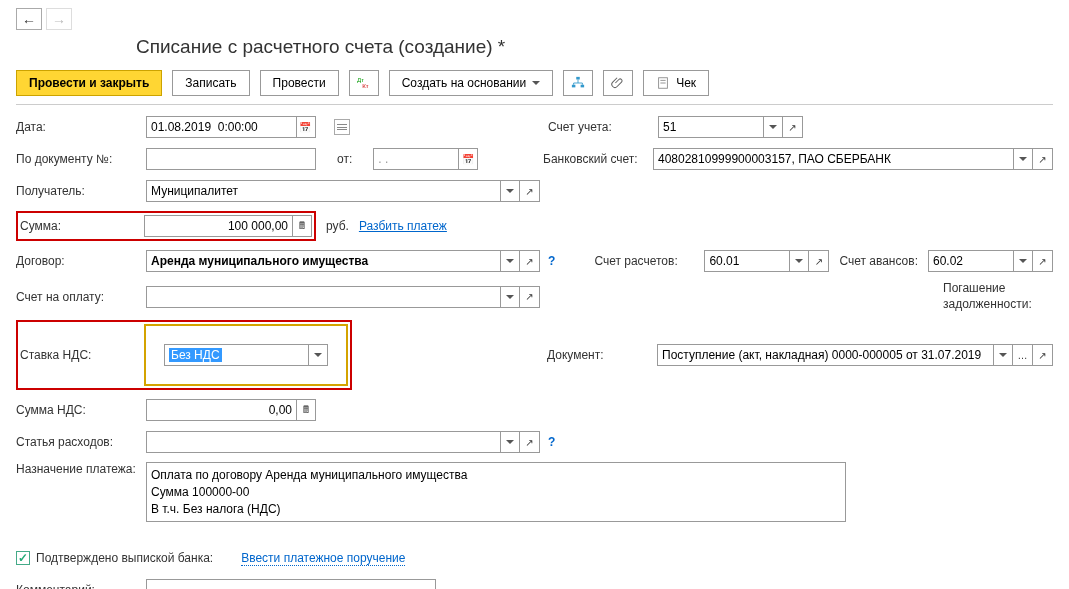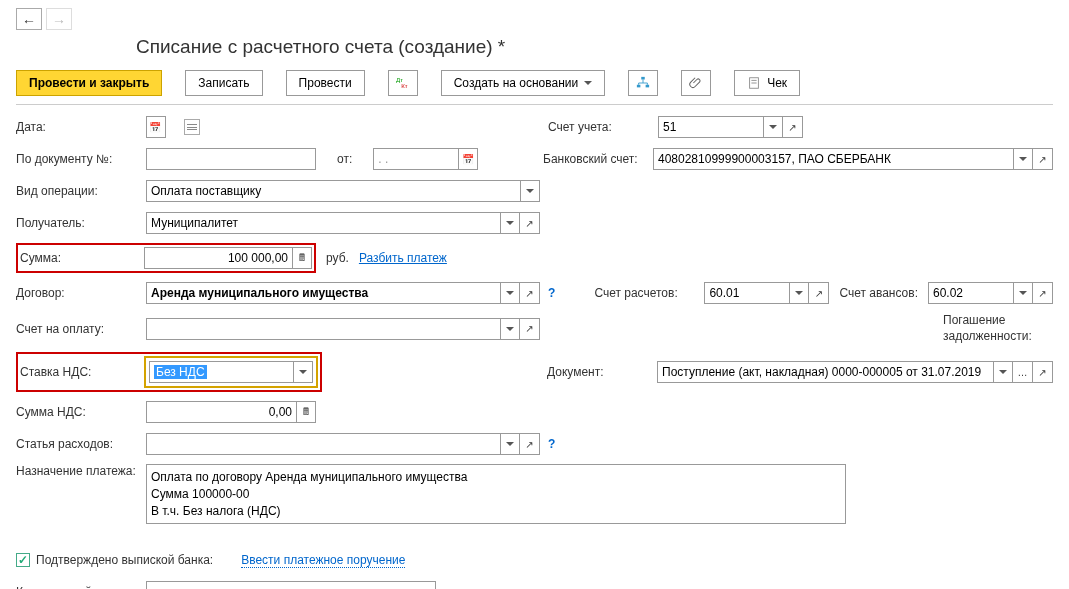--- a/index.html
+++ b/index.html
@@ -17,21 +17,21 @@
     width: 26px; height: 22px;
     border: 1px solid #aaa;
     background: #fff;
     display: flex; align-items: center; justify-content: center;
     cursor: pointer;
     font-size: 14px;
   }
   .nav-btn.disabled { color: #bbb; border-color: #ddd; cursor: default; }
   .title { font-size: 19px; font-weight: normal; margin: 0 0 12px 120px; }
   .toolbar {
-    display: flex; gap: 23px; align-items: center;
+    display: flex; gap: 10px; align-items: center;
     border-bottom: 1px solid #ccc;
     padding-bottom: 8px; margin-bottom: 10px;
   }
   .btn {
     height: 26px; padding: 0 12px;
     border: 1px solid #999;
     background: #fff;
     display: inline-flex; align-items: center; gap: 6px;
     cursor: pointer;
     font-size: 12px;
@@ -66,21 +66,21 @@
     border: 1px solid #999;
     background: #fff;
     display: flex; align-items: center; justify-content: center;
     cursor: pointer;
     font-size: 10px;
   }
   .input-group .addon + .addon { border-left: none; }
   .link { color: #0066cc; text-decoration: underline; cursor: pointer; }
   .dotted-link { color: #0066cc; border-bottom: 1px dotted #0066cc; cursor: pointer; }
   .highlight-red { border: 2px solid #cc0000; padding: 2px; display: inline-flex; align-items: center; }
-  .highlight-yellow { border: 2px solid #d4a300; padding: 3px; display: inline-flex; }
+  .highlight-yellow { border: 2px solid #d4a300; padding: 18px; display: inline-flex; }
   .selected-text { background: #3399ff; color: #fff; padding: 0 2px; }
   .right-col { display: flex; align-items: center; }
   .right-label { width: 110px; flex-shrink: 0; }
   .checkbox-wrap { display: flex; align-items: center; gap: 6px; }
   .checkbox {
     width: 14px; height: 14px;
     border: 1px solid #4a8; background: #fff;
     display: inline-flex; align-items: center; justify-content: center;
     color: #2a7; font-weight: bold; font-size: 12px;
   }
@@ -136,20 +136,21 @@
       </svg>
     <span>Чек</span>
   </button>
 </div>
 
 <div class="form">
 
   <div class="row">
     <span class="label">Дата:</span>
     <div class="input-group">
+      <input class="input" style="width: 150px;" value="01.08.2019  0:00:00">
       <div class="addon">📅</div>
     </div>
     <div style="width:18px"></div>
     <div style="width:16px;height:16px;border:1px solid #aaa;display:flex;flex-direction:column;justify-content:space-evenly;padding:2px;cursor:pointer;">
       <div style="height:1px;background:#888"></div>
         <div style="height:1px;background:#888"></div>
         <div style="height:1px;background:#888"></div>
     </div>
 
     <div style="flex:1"></div>
@@ -181,29 +182,20 @@
       <div class="input-group">
         <input class="input" style="width: 360px;" value="40802810999900003157, ПАО СБЕРБАНК">
         <div class="addon">
             <span class="dropdown-caret"></span>
           </div>
         <div class="addon">↗</div>
       </div>
     </div>
   </div>
 
-  <div class="row">
-    <span class="label">Вид операции:</span>
-    <div class="input-group">
-      <input class="input" style="width: 374px;" value="Оплата поставщику">
-      <div class="addon">
-          <span class="dropdown-caret"></span>
-        </div>
-    </div>
-  </div>
 
   <div class="row">
     <span class="label">Получатель:</span>
     <div class="input-group">
       <input class="input" style="width: 354px;" value="Муниципалитет">
       <div class="addon">
           <span class="dropdown-caret"></span>
         </div>
       <div class="addon">↗</div>
     </div>

